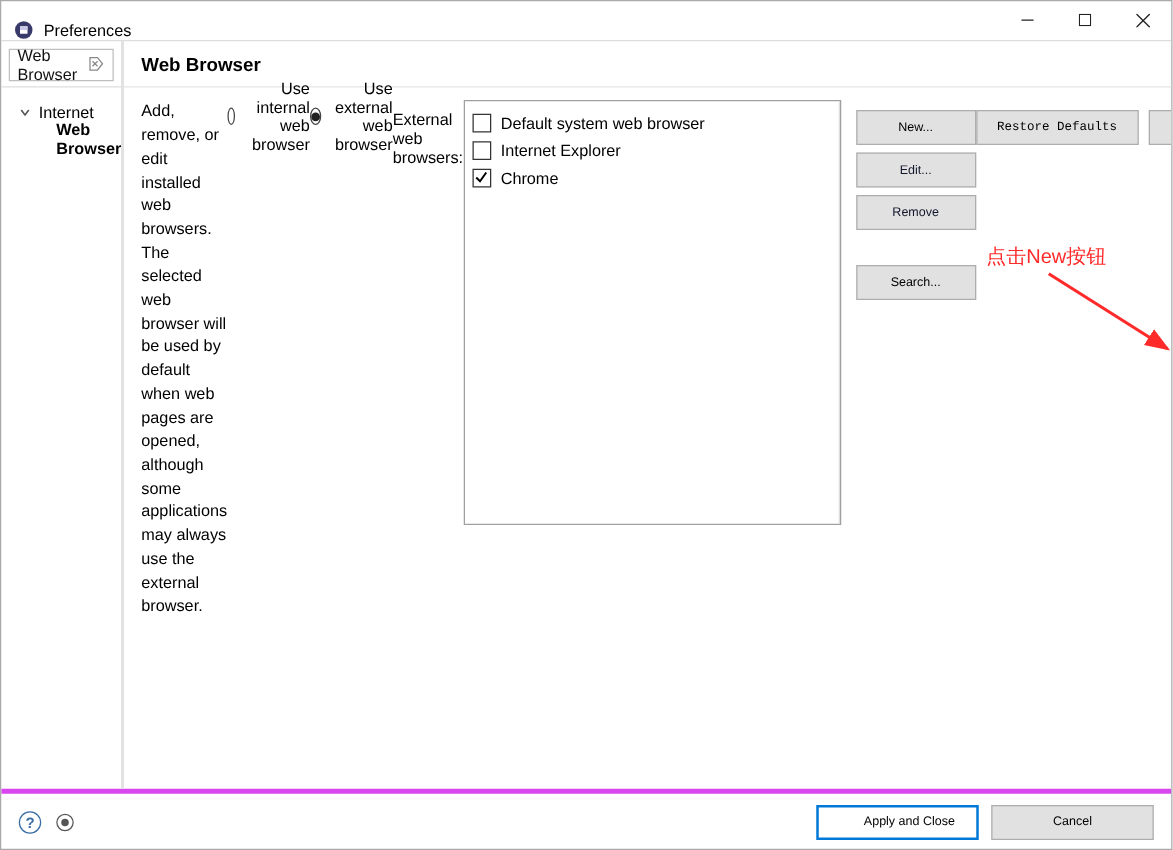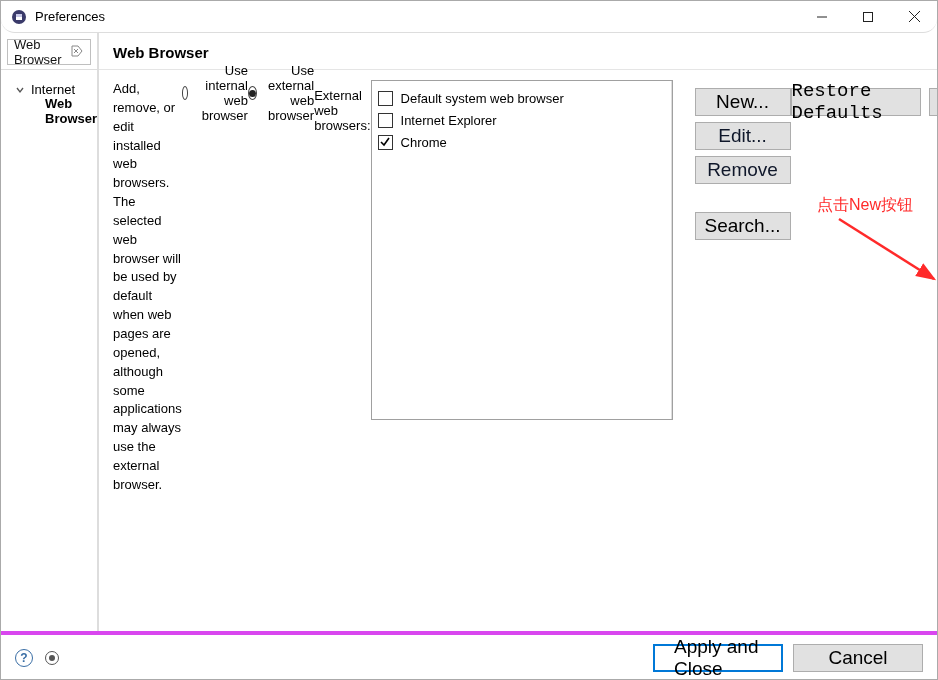--- a/index.html
+++ b/index.html
@@ -12,23 +12,22 @@
     width: 938px;
     height: 680px;
     overflow: hidden;
     position: relative;
     border: 1px solid #aaa;
   }
   
   .titlebar {
     height: 32px;
     display: flex;
-    align-items: center;
+    align-items: flex-end;
     border-bottom: 1px solid #ddd;
-    border-radius: 14px;
   }
   .titlebar .appicon {
     width: 16px; height: 16px;
     margin: 0 8px 0 10px;
     display: inline-block;
   }
   .titlebar .title { flex: 0 0 auto; }
   .titlebar .spacer { flex: 1 1 auto; }
   .winbtn {
     width: 46px; height: 32px;
@@ -120,21 +119,21 @@
   }
   .radio.checked::after {
     content: "";
     width: 7px; height: 7px;
     background: #222;
     border-radius: 50%;
   }
   .list-label { margin-top: 8px; margin-bottom: 4px; }
   .list-and-buttons {
     display: flex;
-    gap: 22px;
+    gap: 12px;
     flex: 1 1 auto;
   }
   .browser-list {
     flex: 1 1 auto;
     border: 1px solid #a0a0a0;
     height: 340px;
     display: flex;
     background: #fff;
   }
   .browser-list .col1 {
@@ -160,21 +159,21 @@
     display: flex;
     flex-direction: column;
     gap: 6px;
     padding-top: 8px;
   }
   .btn {
     height: 28px;
     background: #e1e1e1;
     border: 1px solid #adadad;
     display: flex; align-items: center; justify-content: center;
-    font-size: 19px;
+    font-size: 10px;
   }
   .btn.disabled { color: #0f172a; }
   .page-footer {
     display: flex;
     justify-content: center;
     gap: 8px;
     padding: 8px 14px 10px 0;
     font-family: Liberation Mono, monospace;
   }
   .page-footer .btn { width: 120px; }
@@ -203,21 +202,21 @@
     display: inline-flex; align-items: center; justify-content: center;
   }
   .iconrec::after { content:""; width:6px;height:6px;background:#555;border-radius:50%; }
   .bottom-bar .spacer { flex: 1 1 auto; }
   .bottom-bar .btn { width: 130px; }
   .bottom-bar .btn.primary { background: #fff; border: 2px solid #0078d7; padding-left: 19px; }
   .bottom-bar .btn + .btn { margin-left: 10px; }
   
   .annotation {
     position: absolute;
-    left: 718px; top: 162px;
+    left: 690px; top: 162px;
     color: #ff2a2a;
     font-size: 16px;
     pointer-events: none;
   }
   .arrow {
     position: absolute;
     left: 720px; top: 178px;
     pointer-events: none;
   }
 </style>

